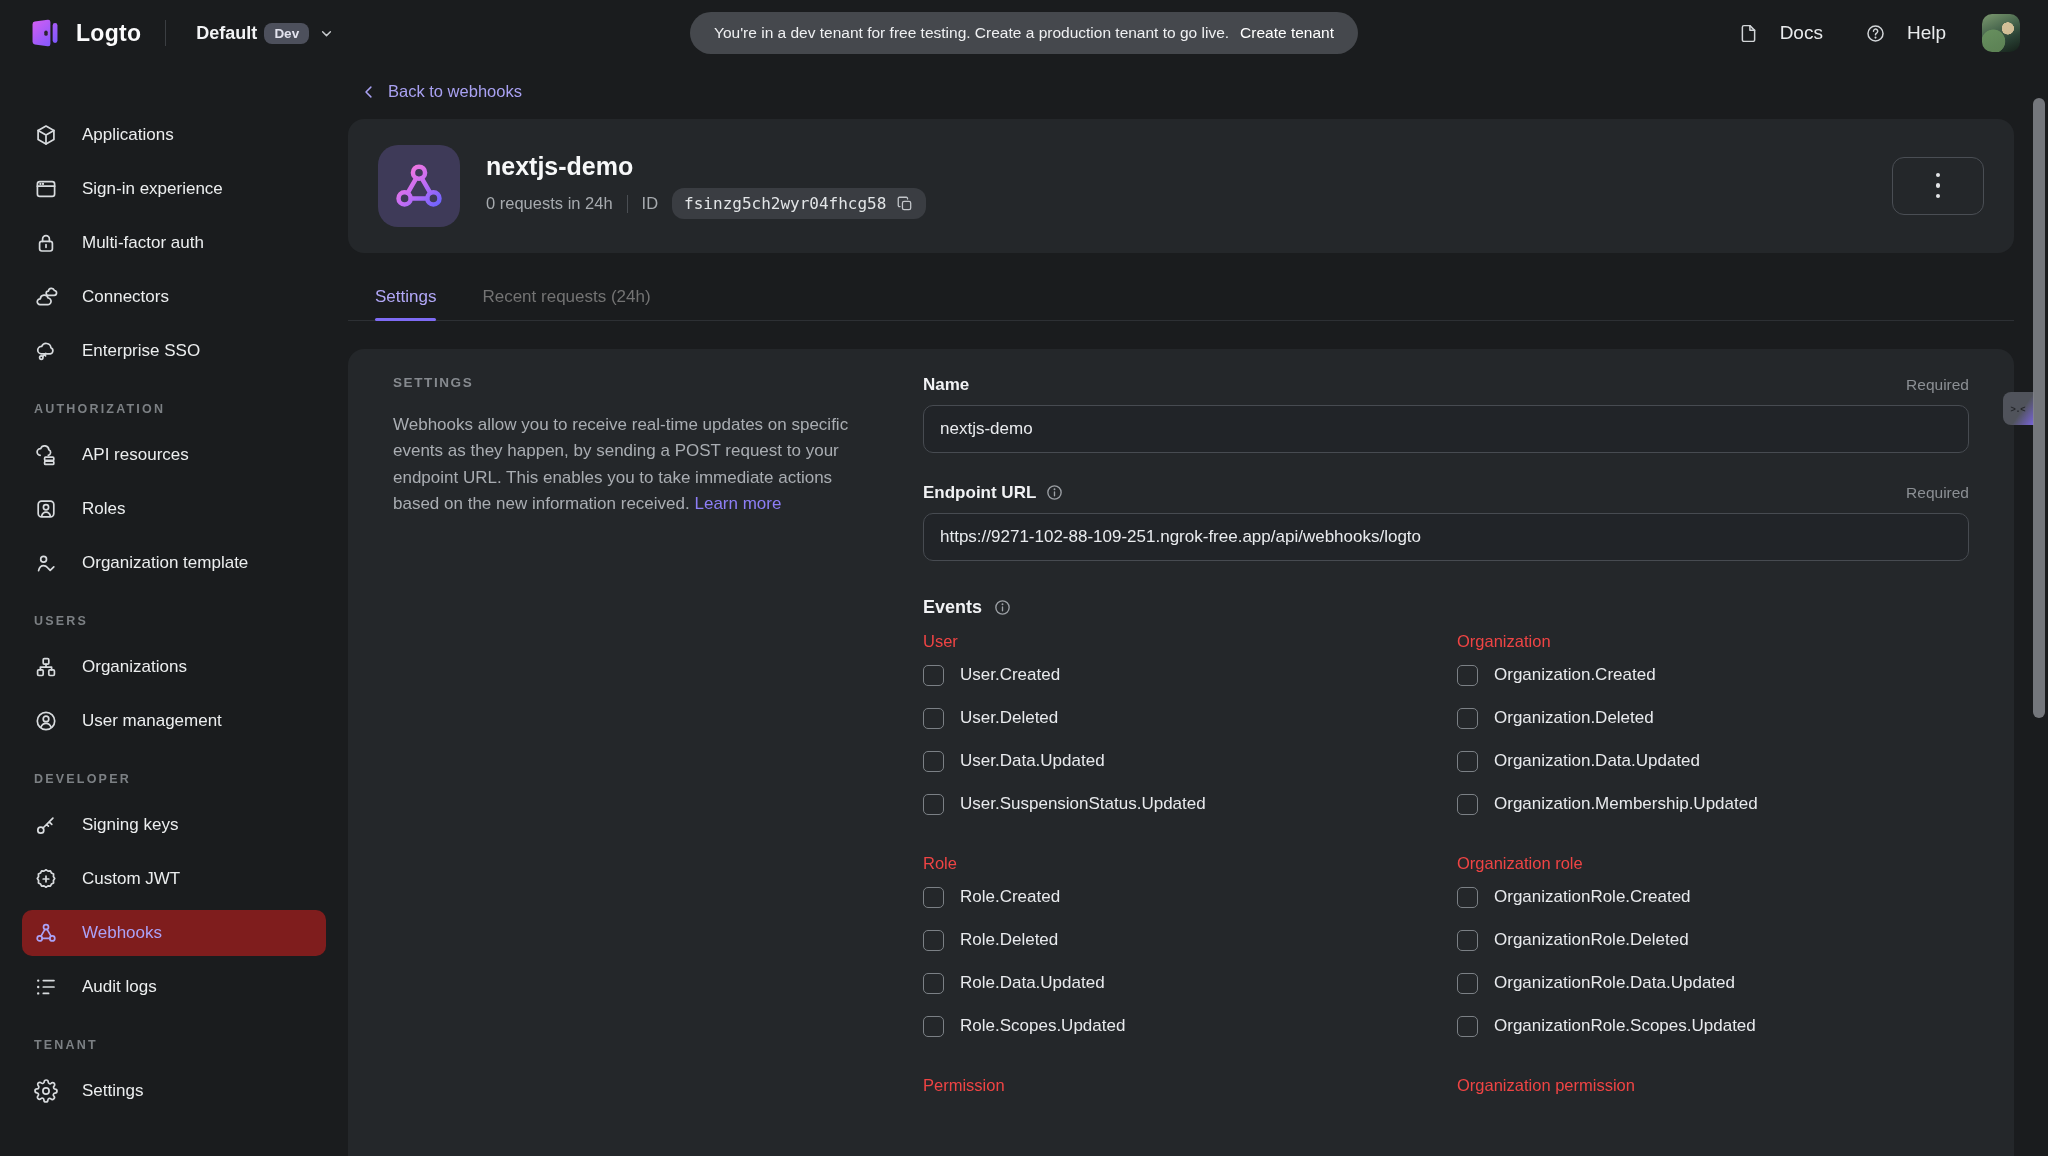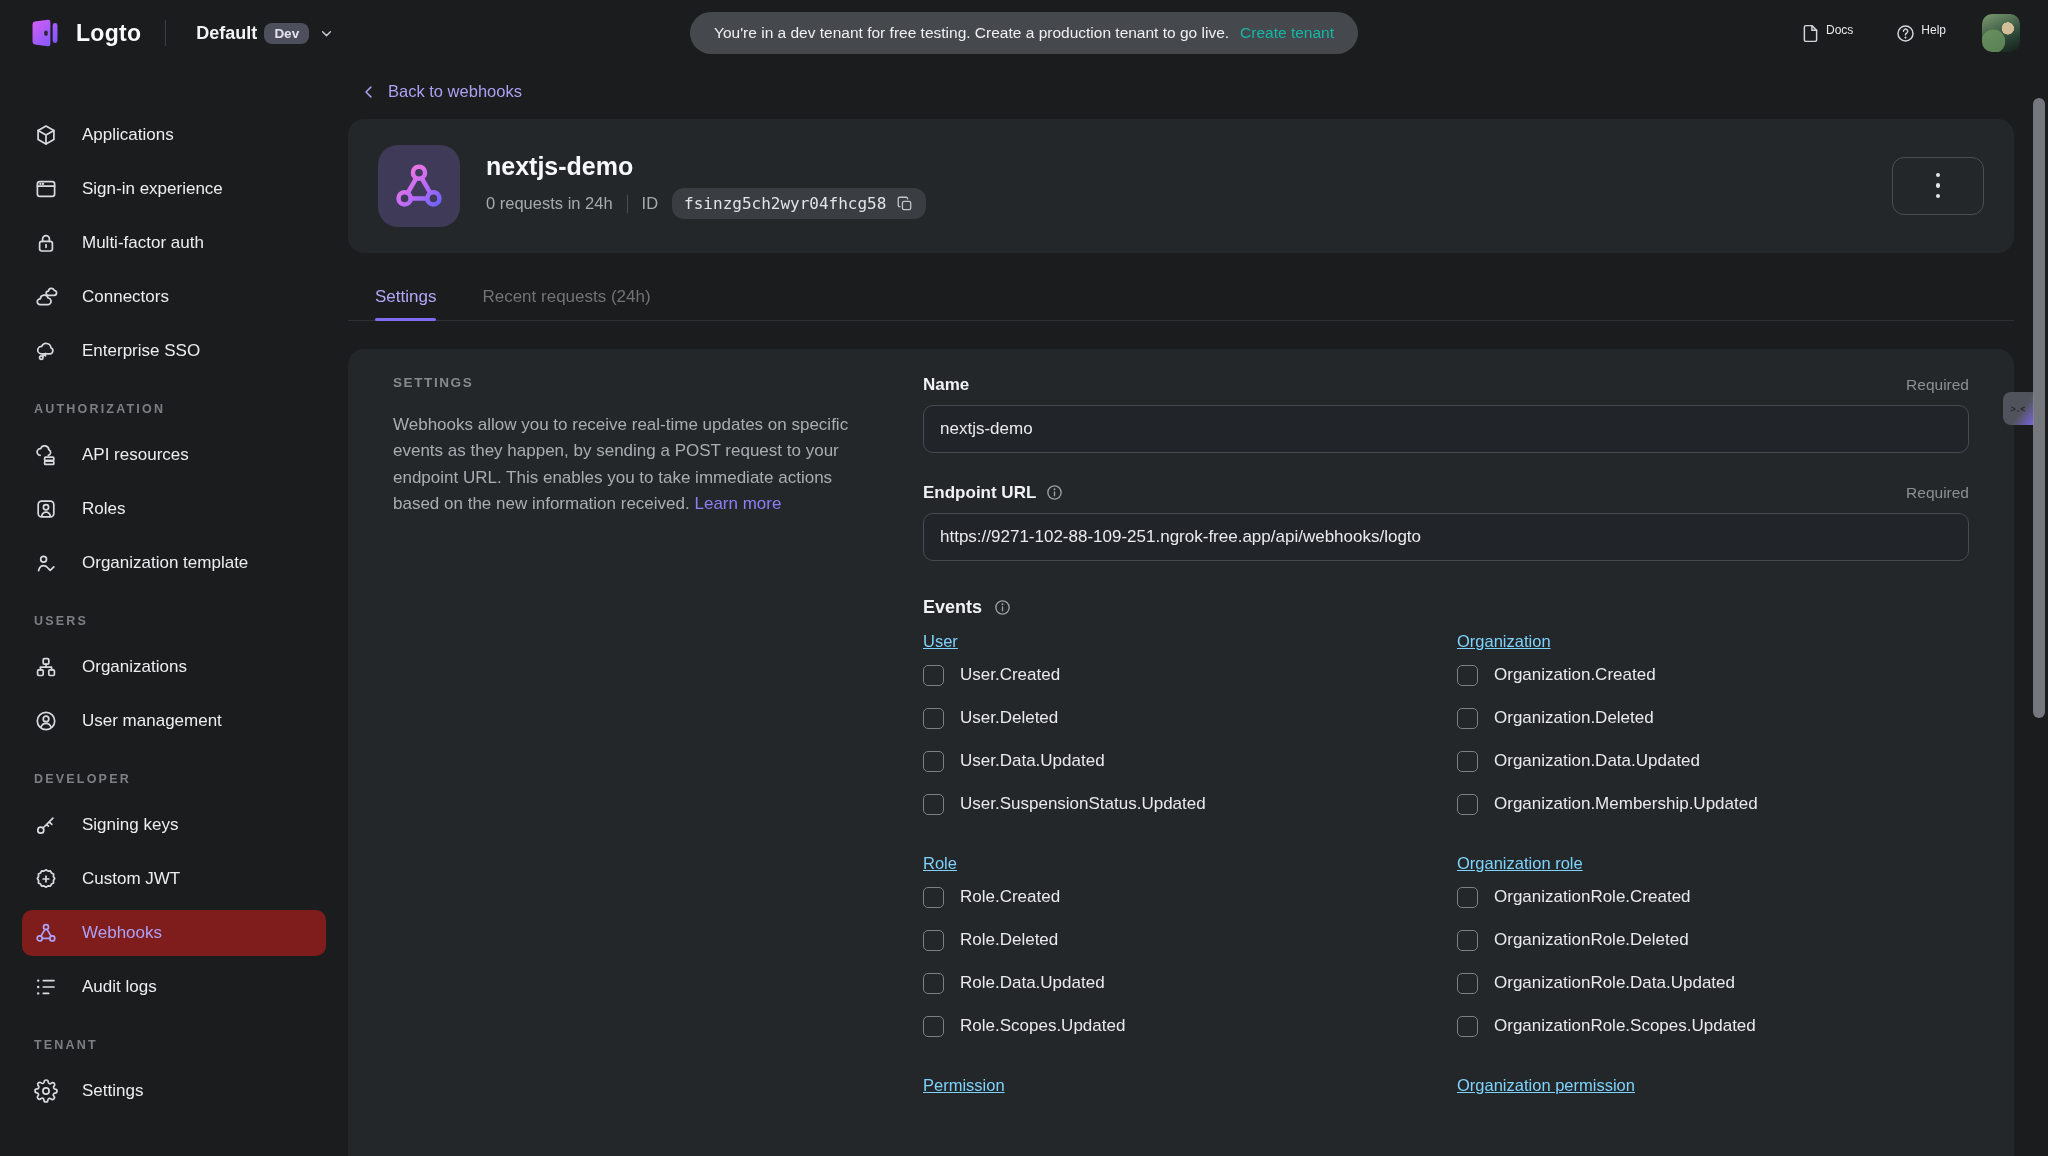--- a/index.html
+++ b/index.html
@@ -20,24 +20,24 @@
   .tb-divider { width:1px; height:26px; background:#3b3e42; margin:0 24px; }
   .tenant-btn { display:flex; align-items:center; gap:7px; background:none; border:none; color:#f2f3f5; cursor:pointer; font-family:inherit; }
   .tenant-name { font-size:18px; font-weight:700; }
   .badge { background:#4d505c; color:#e3e3ee; font-size:13.5px; font-weight:600; padding:3px 10px; border-radius:8px; }
   .chev { width:17px; height:17px; color:#c7cacd; display:flex; margin-left:2px; }
   .chev svg { width:100%; height:100%; }
 
   .banner { position:absolute; left:50%; top:12px; transform:translateX(-50%);
     background:#45484d; border-radius:21px; height:42px; display:flex; align-items:center;
     padding:0 24px; font-size:15.5px; color:#eff0f2; white-space:nowrap; }
-  .banner-link { color:#14b8a6; margin-left:11px; cursor:pointer; }
+  .banner-link { color:#ffffff; margin-left:11px; cursor:pointer; }
 
   .topbar-right { margin-left:auto; display:flex; align-items:center; gap:30px; }
-  .tb-link { display:flex; align-items:flex-start; gap:5px; font-size:12px; color:#e9ebed; background:none; border:none; cursor:pointer; font-family:inherit; }
+  .tb-link { display:flex; align-items:flex-end; gap:21px; font-size:19px; color:#e9ebed; background:none; border:none; cursor:pointer; font-family:inherit; }
   .tb-ic { width:21px; height:21px; color:#d2d5d8; display:flex; }
   .tb-ic svg { width:100%; height:100%; }
   .avatar { width:38px; height:38px; border-radius:10px; cursor:pointer; border:none;
     background:
       radial-gradient(circle at 68% 38%, rgba(226,202,160,.9) 0 17%, rgba(226,202,160,0) 18%),
       radial-gradient(circle at 30% 72%, rgba(108,150,96,.8) 0 30%, rgba(108,150,96,0) 32%),
       linear-gradient(155deg,#7d9a70 0%,#4c6a50 38%,#2b4336 66%,#141f18 100%); }
 
   
   .layout { display:flex; height:1090px; }
@@ -96,21 +96,21 @@
   .info-ic svg { width:100%; height:100%; }
   .required { margin-left:auto; font-size:15.5px; color:#8b8f94; }
   .text-input { margin-top:10px; display:block; width:100%; height:48px; background:#212428;
     border:1px solid #474b51; border-radius:10px; padding:0 16px; font-size:17px; color:#e9ebee;
     font-family:"Liberation Sans", sans-serif; outline:none; }
 
   .events-title { display:flex; align-items:center; gap:11px; font-size:18px; font-weight:700; color:#f1f2f4; margin-top:36px; }
   .events-grid { display:flex; gap:22px; margin-top:14px; }
   .events-col { flex:1; min-width:0; }
   .event-group { margin-bottom:28px; }
-  .group-name { font-size:16.5px; color:#7dd3fc; margin-bottom:3px;text-decoration:underline; }
+  .group-name { font-size:16.5px; color:#ef4444; margin-bottom:3px; }
   .event-row { display:flex; align-items:center; gap:16px; padding:11px 0; cursor:pointer; }
   .checkbox { width:21px; height:21px; border:1.5px solid #7b8085; border-radius:5px; flex-shrink:0; background:transparent; }
   .event-label { font-size:17px; color:#e8eaed; }
 
   
   .scrollbar-thumb { position:absolute; right:3px; top:98px; width:12px; height:620px; border-radius:6px;
     background:#85878d; opacity:.85; cursor:pointer; }
   .collapse-handle { position:absolute; top:326px; right:14px; width:31px; height:33px;
     background:linear-gradient(305deg, rgba(129,104,244,.85) 0%, rgba(129,104,244,0) 42%), #50535b;
     border-radius:8px 0 0 8px; display:flex; align-items:center; justify-content:center;

